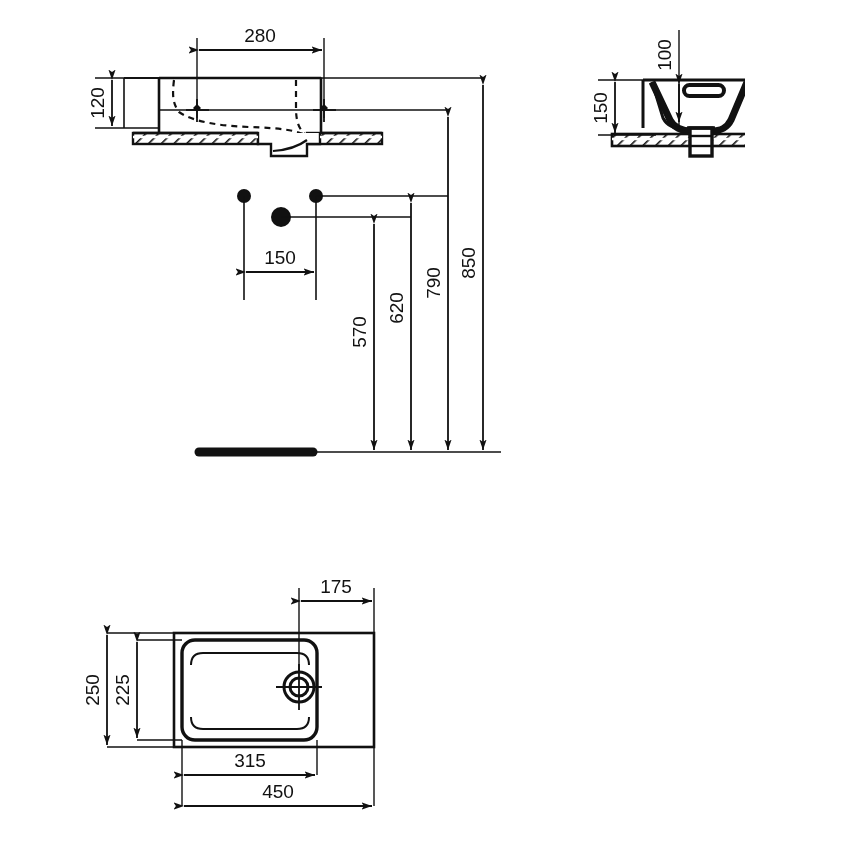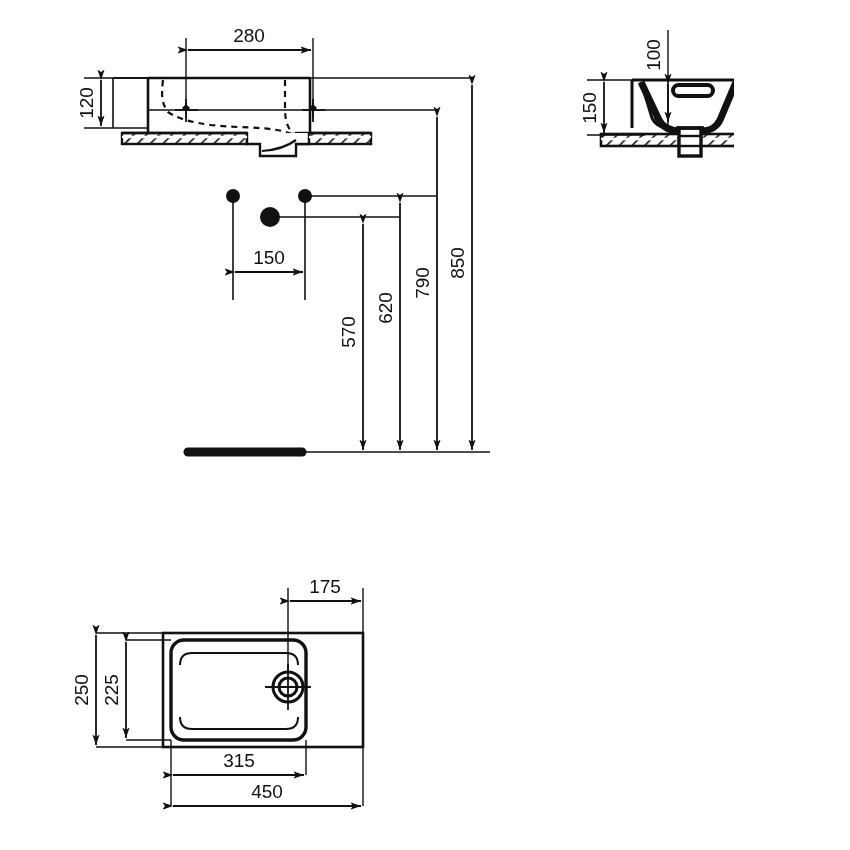--- a/index.html
+++ b/index.html
@@ -2,20 +2,21 @@
 <html><head>
 <meta charset="utf-8">
 <style>
   html,body{margin:0;padding:0;background:#ffffff;}
   #sheet{
     position:relative;
     width:734px;height:850px;
     background:#ffffff;
     font-family:"Liberation Sans", sans-serif;
     overflow:hidden;
+    margin-left:11px;
   }
   #sheet svg{display:block;}
   .dimtext{
     font-family:"Liberation Sans", sans-serif;
     font-size:19px;
     fill:#111111;
     font-weight:400;
   }
 </style>
 </head>

